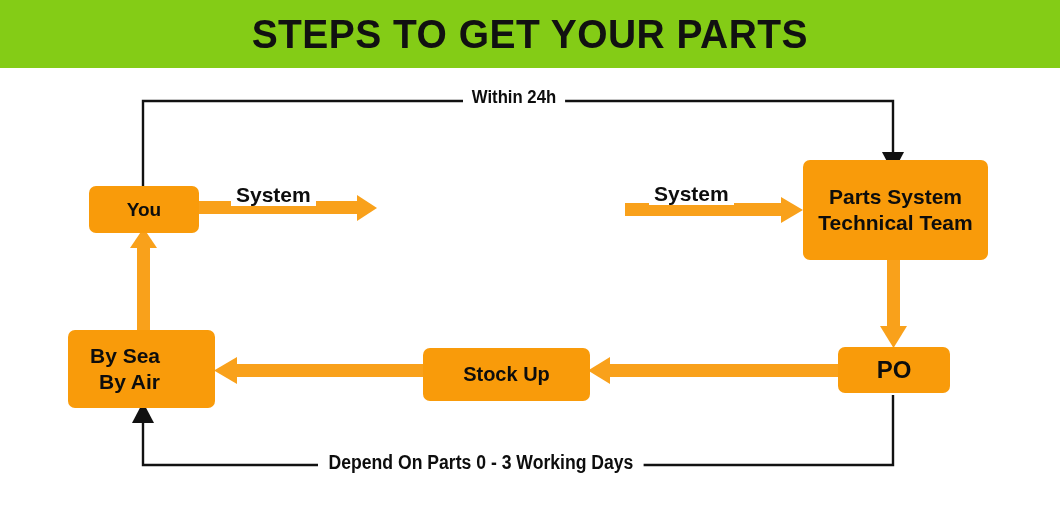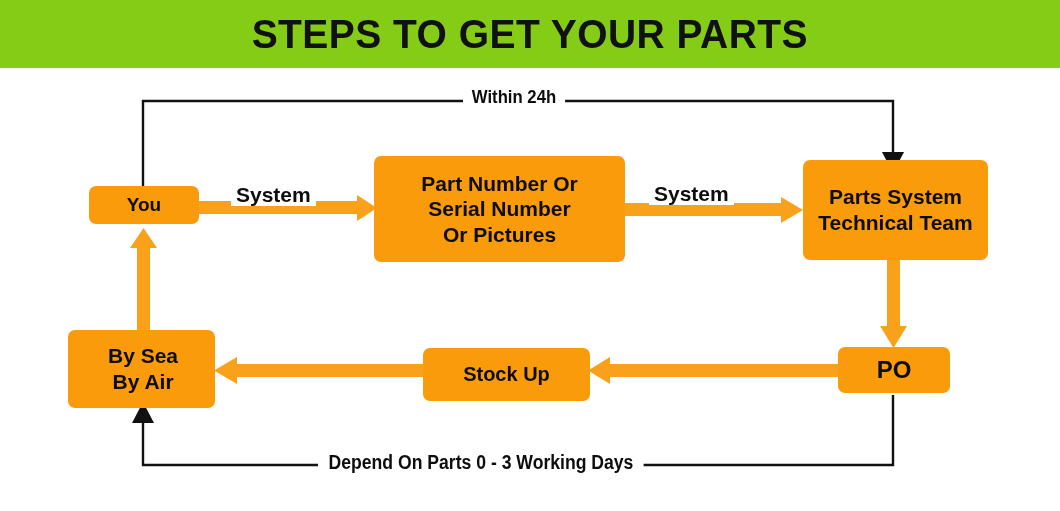--- a/index.html
+++ b/index.html
@@ -56,26 +56,26 @@
     display: flex;
     align-items: center;
     justify-content: center;
     text-align: center;
     color: #0d0d0d;
     font-family: "Liberation Sans", sans-serif;
     font-weight: bold;
     line-height: 1.22;
   }
   .node-label { display: block; white-space: pre-line; }
-  #node-you        { left: 89px;  top: 118px; width: 110px; height: 38px; font-size: 19px; }
+  #node-you        { left: 89px;  top: 118px; width: 110px; height: 47px; font-size: 19px; }
   #node-part       { left: 374px; top: 88px;  width: 251px; height: 106px; font-size: 21px; }
   #node-team       { left: 803px; top: 92px;  width: 185px; height: 100px; font-size: 21px; }
   #node-po         { left: 838px; top: 279px; width: 112px; height: 46px; font-size: 24px; }
   #node-stock      { left: 423px; top: 280px; width: 167px; height: 53px; font-size: 20px; }
-  #node-shipping   { left: 68px;  top: 262px; width: 147px; height: 78px; font-size: 21px; text-align: center; justify-content: flex-start; padding-left: 40px; box-sizing: border-box; }
+  #node-shipping   { left: 68px;  top: 262px; width: 147px; height: 78px; font-size: 21px; text-align: right; justify-content: flex-start; padding-left: 22px; box-sizing: border-box; }
   .edge-label {
     position: absolute;
     color: #0d0d0d;
     font-family: "Liberation Sans", sans-serif;
     font-weight: bold;
     white-space: nowrap;
     background: #ffffff;
     line-height: 1.1;
   }
   #label-provide  { left: 231px; top: 115px; font-size: 21px; padding: 0 5px; }
@@ -140,25 +140,20 @@
     <g>
       <path d="M893,327 L893,397 L143,397 L143,355" fill="none" stroke="#111111" stroke-width="2.4"></path>
       <path d="M132,355 L154,355 L143,334 Z" fill="#111111"></path>
     </g>
   </svg>
 
   <div class="node" id="node-you">
     <span class="node-label">You</span>
   </div>
 
-  <div class="node" id="node-part">
-    <span class="node-label">Part Number Or
-Serial Number
-Or Pictures</span>
-  </div>
 
   <div class="node" id="node-team">
     <span class="node-label">Parts System
 Technical Team</span>
   </div>
 
   <div class="node" id="node-po">
     <span class="node-label">PO</span>
   </div>
 

